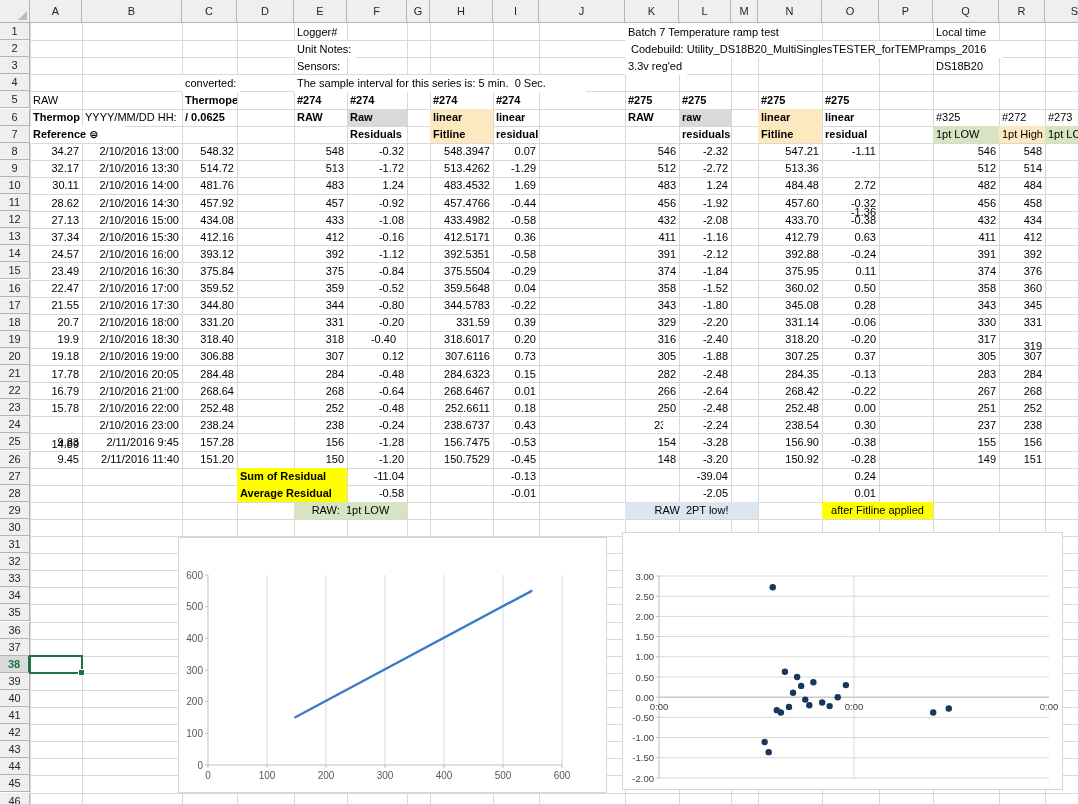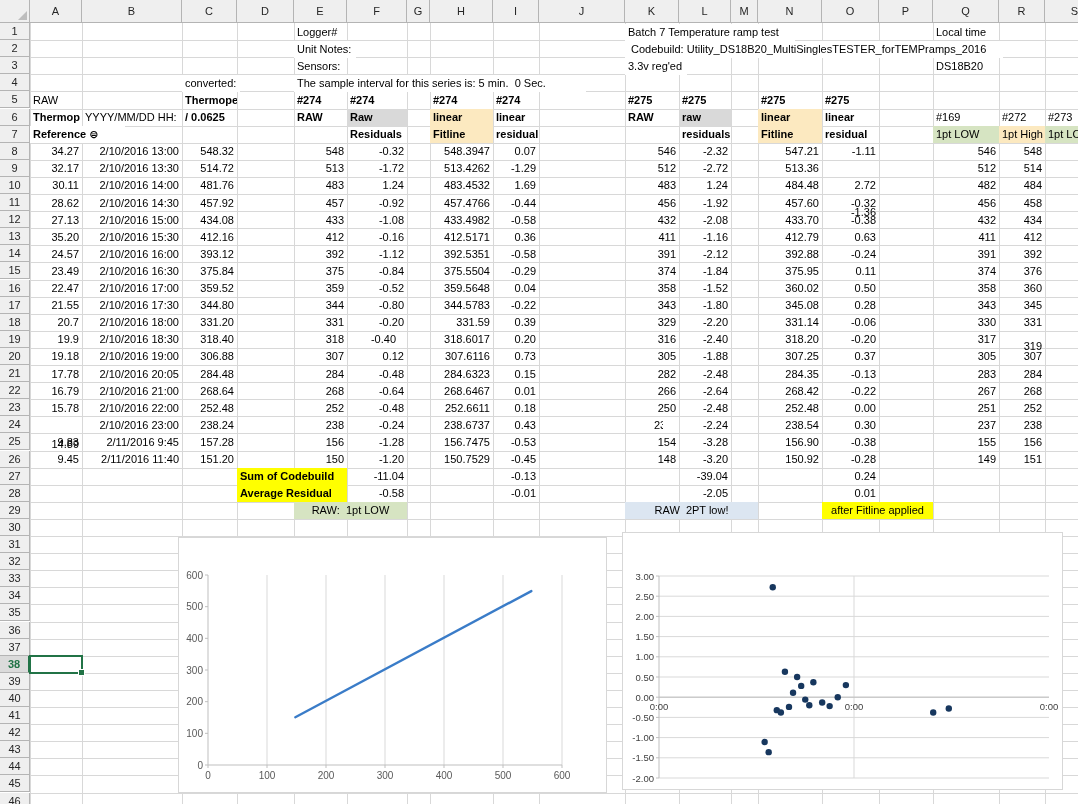--- a/index.html
+++ b/index.html
@@ -124,34 +124,34 @@
       <div class="cell l" style="left: 82px; top: 109px; width: 100px; height: 17.1px; line-height: 16.1px;">YYYY/MM/DD HH:</div>
       <div class="cell l b" style="left: 182px; top: 109px; width: 55px; height: 17.1px; line-height: 16.1px;">/ 0.0625</div>
       <div class="cell l b" style="left: 294px; top: 109px; width: 53px; height: 17.1px; line-height: 16.1px;">RAW</div>
       <div class="cell l b" style="left: 347px; top: 109px; width: 60px; height: 17.1px; line-height: 16.1px; background: rgb(217, 217, 217);">Raw</div>
       <div class="cell l b" style="left: 430px; top: 109px; width: 63px; height: 17.1px; line-height: 16.1px; background: rgb(252, 233, 192);">linear</div>
       <div class="cell l b" style="left: 493px; top: 109px; width: 46px; height: 17.1px; line-height: 16.1px;">linear</div>
       <div class="cell l b" style="left: 625px; top: 109px; width: 54px; height: 17.1px; line-height: 16.1px;">RAW</div>
       <div class="cell l b" style="left: 679px; top: 109px; width: 52px; height: 17.1px; line-height: 16.1px; background: rgb(217, 217, 217);">raw</div>
       <div class="cell l b" style="left: 758px; top: 109px; width: 64px; height: 17.1px; line-height: 16.1px; background: rgb(252, 233, 192);">linear</div>
       <div class="cell l b" style="left: 822px; top: 109px; width: 57px; height: 17.1px; line-height: 16.1px;">linear</div>
-      <div class="cell l" style="left: 933px; top: 109px; width: 66px; height: 17.1px; line-height: 16.1px;">#169</div>
+      <div class="cell l" style="left: 933px; top: 109px; width: 66px; height: 17.1px; line-height: 16.1px;">#325</div>
       <div class="cell l" style="left: 999px; top: 109px; width: 46px; height: 17.1px; line-height: 16.1px;">#272</div>
       <div class="cell l" style="left: 1045px; top: 109px; width: 60px; height: 17.1px; line-height: 16.1px;">#273</div>
       <div class="cell l b" style="left: 30px; top: 126.1px; width: 95px; height: 17.1px; line-height: 16.1px; background: rgb(255, 255, 255);">Reference ⊜</div>
       <div class="cell l b" style="left: 347px; top: 126.1px; width: 60px; height: 17.1px; line-height: 16.1px;">Residuals</div>
       <div class="cell l b" style="left: 430px; top: 126.1px; width: 63px; height: 17.1px; line-height: 16.1px; background: rgb(252, 233, 192);">Fitline</div>
       <div class="cell l b" style="left: 493px; top: 126.1px; width: 46px; height: 17.1px; line-height: 16.1px;">residual</div>
       <div class="cell l b" style="left: 679px; top: 126.1px; width: 52px; height: 17.1px; line-height: 16.1px;">residuals</div>
       <div class="cell l b" style="left: 758px; top: 126.1px; width: 64px; height: 17.1px; line-height: 16.1px; background: rgb(252, 233, 192);">Fitline</div>
       <div class="cell l b" style="left: 822px; top: 126.1px; width: 57px; height: 17.1px; line-height: 16.1px;">residual</div>
       <div class="cell l" style="left: 933px; top: 126.1px; width: 66px; height: 17.1px; line-height: 16.1px; background: rgb(214, 228, 194);">1pt LOW</div>
       <div class="cell l" style="left: 999px; top: 126.1px; width: 46px; height: 17.1px; line-height: 16.1px; background: rgb(252, 233, 192);">1pt High</div>
       <div class="cell l" style="left: 1045px; top: 126.1px; width: 60px; height: 17.1px; line-height: 16.1px; background: rgb(214, 228, 194);">1pt LOW</div>
-      <div class="cell l b" style="left: 237px; top: 468.1px; width: 110px; height: 17.1px; line-height: 16.1px; background: rgb(255, 255, 0);">Sum of Codebuild</div>
+      <div class="cell l b" style="left: 237px; top: 468.1px; width: 110px; height: 17.1px; line-height: 16.1px; background: rgb(255, 255, 0);">Sum of Residual</div>
       <div class="cell r" style="left: 347px; top: 468.1px; width: 60px; height: 17.1px; line-height: 16.1px;">-11.04</div>
       <div class="cell r" style="left: 493px; top: 468.1px; width: 46px; height: 17.1px; line-height: 16.1px;">-0.13</div>
       <div class="cell r" style="left: 679px; top: 468.1px; width: 52px; height: 17.1px; line-height: 16.1px;">-39.04</div>
       <div class="cell r" style="left: 822px; top: 468.1px; width: 57px; height: 17.1px; line-height: 16.1px;">0.24</div>
       <div class="cell l b" style="left: 237px; top: 485.2px; width: 110px; height: 17.1px; line-height: 16.1px; background: rgb(255, 255, 0);">Average Residual</div>
       <div class="cell r" style="left: 347px; top: 485.2px; width: 60px; height: 17.1px; line-height: 16.1px;">-0.58</div>
       <div class="cell r" style="left: 493px; top: 485.2px; width: 46px; height: 17.1px; line-height: 16.1px;">-0.01</div>
       <div class="cell r" style="left: 679px; top: 485.2px; width: 52px; height: 17.1px; line-height: 16.1px;">-2.05</div>
       <div class="cell r" style="left: 822px; top: 485.2px; width: 57px; height: 17.1px; line-height: 16.1px;">0.01</div>
       <div class="cell c" style="left: 294px; top: 502.3px; width: 113px; height: 17.1px; line-height: 16.1px; background: rgb(214, 228, 194);">RAW:  1pt LOW</div>
@@ -215,21 +215,21 @@
       <div class="cell r" style="left: 294px; top: 211.6px; width: 53px; height: 17.1px; line-height: 16.1px;">433</div>
       <div class="cell r" style="left: 347px; top: 211.6px; width: 60px; height: 17.1px; line-height: 16.1px;">-1.08</div>
       <div class="cell r" style="left: 430px; top: 211.6px; width: 63px; height: 17.1px; line-height: 16.1px;">433.4982</div>
       <div class="cell r" style="left: 493px; top: 211.6px; width: 46px; height: 17.1px; line-height: 16.1px;">-0.58</div>
       <div class="cell r" style="left: 625px; top: 211.6px; width: 54px; height: 17.1px; line-height: 16.1px;">432</div>
       <div class="cell r" style="left: 679px; top: 211.6px; width: 52px; height: 17.1px; line-height: 16.1px;">-2.08</div>
       <div class="cell r" style="left: 758px; top: 211.6px; width: 64px; height: 17.1px; line-height: 16.1px;">433.70</div>
       <div class="cell r" style="left: 822px; top: 211.6px; width: 57px; height: 17.1px; line-height: 16.1px;">-0.38</div>
       <div class="cell r" style="left: 933px; top: 211.6px; width: 66px; height: 17.1px; line-height: 16.1px;">432</div>
       <div class="cell r" style="left: 999px; top: 211.6px; width: 46px; height: 17.1px; line-height: 16.1px;">434</div>
-      <div class="cell r" style="left: 30px; top: 228.7px; width: 52px; height: 17.1px; line-height: 16.1px;">35.20</div>
+      <div class="cell r" style="left: 30px; top: 228.7px; width: 52px; height: 17.1px; line-height: 16.1px;">37.34</div>
       <div class="cell r" style="left: 82px; top: 228.7px; width: 100px; height: 17.1px; line-height: 16.1px;">2/10/2016 15:30</div>
       <div class="cell r" style="left: 182px; top: 228.7px; width: 55px; height: 17.1px; line-height: 16.1px;">412.16</div>
       <div class="cell r" style="left: 294px; top: 228.7px; width: 53px; height: 17.1px; line-height: 16.1px;">412</div>
       <div class="cell r" style="left: 347px; top: 228.7px; width: 60px; height: 17.1px; line-height: 16.1px;">-0.16</div>
       <div class="cell r" style="left: 430px; top: 228.7px; width: 63px; height: 17.1px; line-height: 16.1px;">412.5171</div>
       <div class="cell r" style="left: 493px; top: 228.7px; width: 46px; height: 17.1px; line-height: 16.1px;">0.36</div>
       <div class="cell r" style="left: 625px; top: 228.7px; width: 54px; height: 17.1px; line-height: 16.1px;">411</div>
       <div class="cell r" style="left: 679px; top: 228.7px; width: 52px; height: 17.1px; line-height: 16.1px;">-1.16</div>
       <div class="cell r" style="left: 758px; top: 228.7px; width: 64px; height: 17.1px; line-height: 16.1px;">412.79</div>
       <div class="cell r" style="left: 822px; top: 228.7px; width: 57px; height: 17.1px; line-height: 16.1px;">0.63</div>

